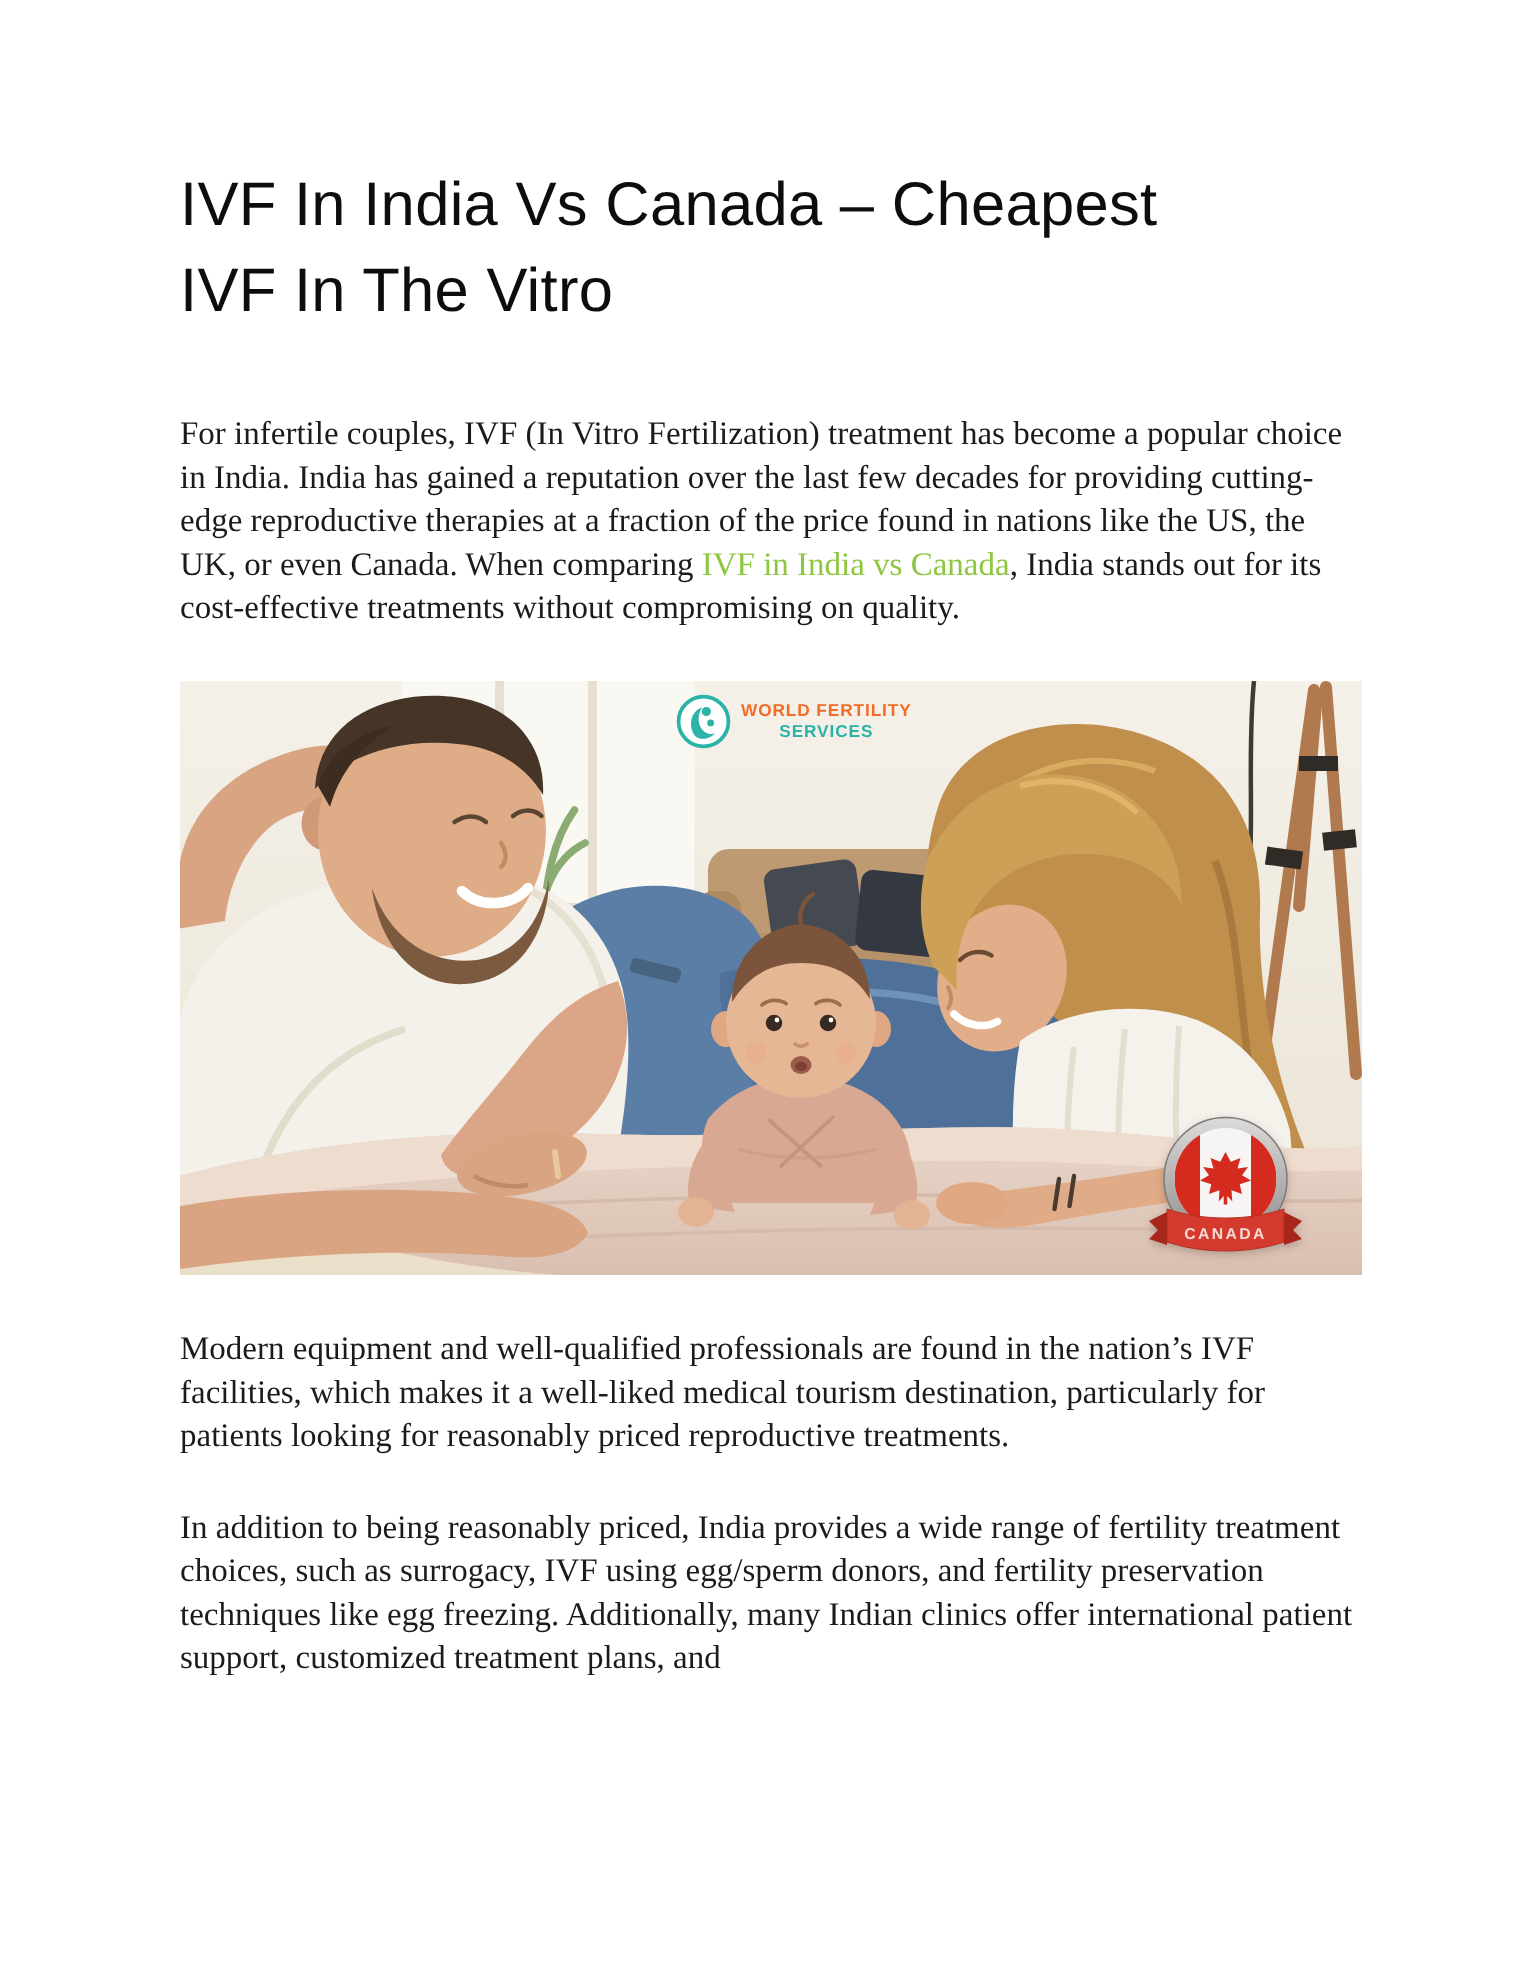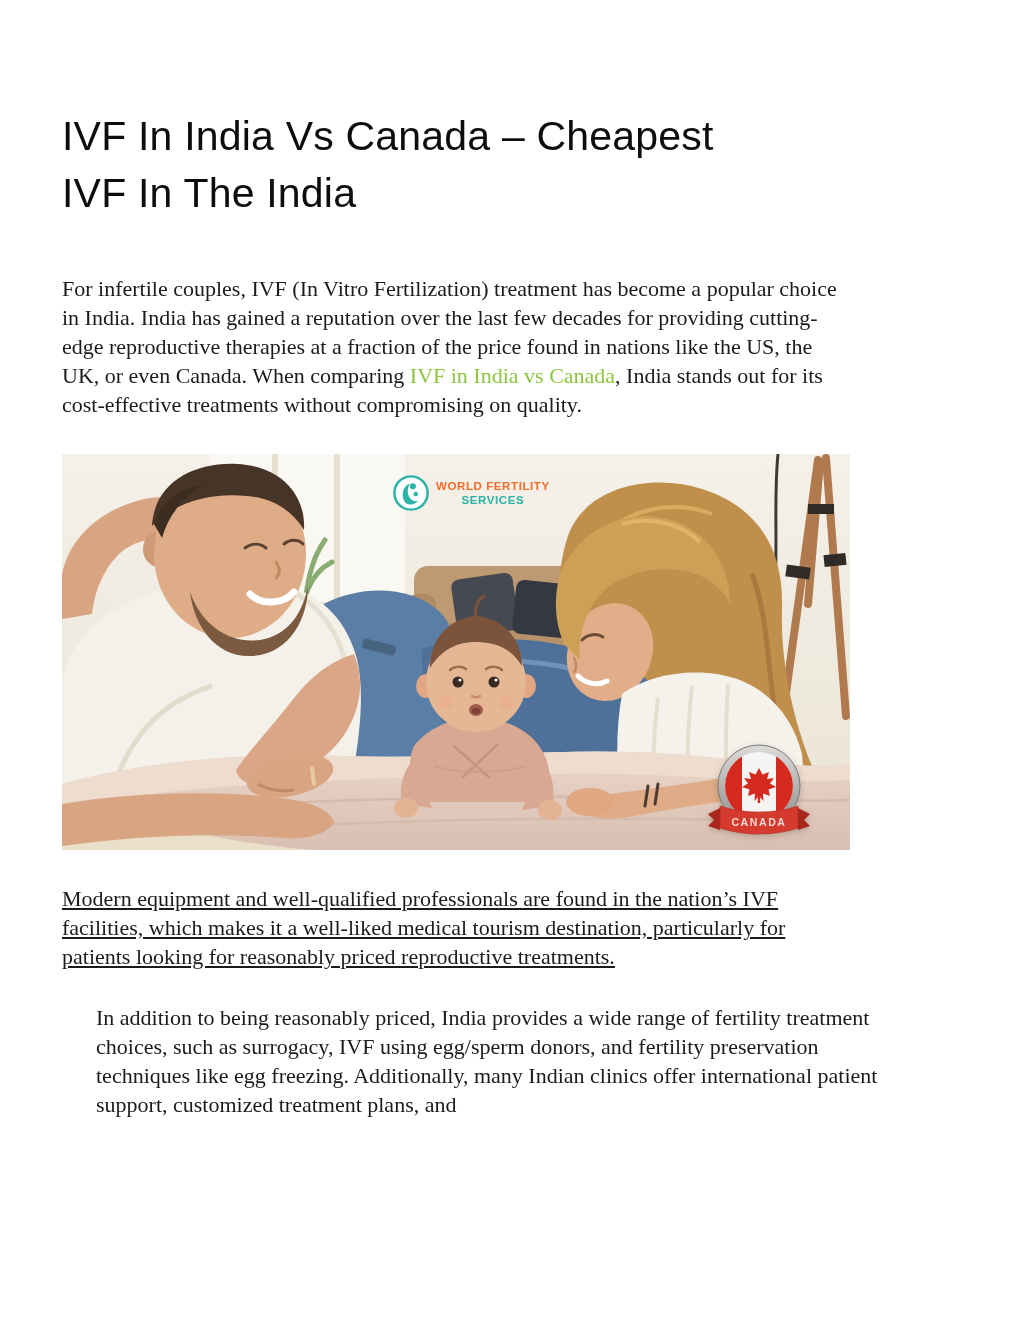--- a/index.html
+++ b/index.html
@@ -6,61 +6,61 @@
   html, body { margin: 0; padding: 0; }
   body {
     width: 1024px;
     height: 1325px;
     background: #ffffff;
     font-family: "Liberation Serif", serif;
     color: #1c1c1c;
     overflow: hidden;
   }
   .page {
-    padding: 100px 0 0 62px;
+    padding: 100px 0 0 120px;
     width: 1024px;
   }
   h1.doc-title {
     font-family: "Liberation Sans", sans-serif;
     font-weight: 400;
     font-size: 41px;
     line-height: 57px;
     color: #0d0d0d;
     margin: 8px 0 52px 0;
     letter-spacing: 0.2px;
   }
   h1.doc-title span { display: block; }
   p.body-text {
     width: 788px;
     font-size: 22px;
     line-height: 29px;
     margin: 0 0 35px 0;
     color: #1b1b1b;
   }
-  p.body-text.mb2 { margin-bottom: 32px; text-decoration: underline; }
-  p.body-text.mb0 { margin-bottom: 0; margin-left: 34px; }
+  p.body-text.mb2 { margin-bottom: 32px; }
+  p.body-text.mb0 { margin-bottom: 0; }
   a.green-link {
     color: #8dc63f;
     font-weight: normal;
     text-decoration: none;
     cursor: pointer;
   }
   figure.photo {
     position: relative;
     width: 788px;
     height: 396px;
     margin: 0 0 34px 0;
     padding: 0;
     overflow: hidden;
   }
   figure.photo svg.scene { display: block; }
   .wfs-logo {
     position: absolute;
     left: 330px;
-    top: 20px;
+    top: 8px;
     display: flex;
     align-items: center;
     gap: 6px;
   }
   .wfs-logo .logo-text {
     display: flex;
     flex-direction: column;
     align-items: center;
     font-family: "Liberation Sans", sans-serif;
     font-weight: bold;
@@ -79,21 +79,21 @@
     filter: drop-shadow(0 2px 3px rgba(60,40,30,.25));
   }
 </style>
 </head>
 <body>
 
 <div class="page">
 
   <h1 class="doc-title">
     <span>IVF In India Vs Canada – Cheapest</span>
-    <span>IVF In The India</span>
+    <span>IVF In The Vitro</span>
   </h1>
 
   <p class="body-text"><span>For infertile couples, IVF (In Vitro Fertilization) treatment has become a popular choice in India. India has gained a reputation over the last few decades for providing cutting-edge reproductive therapies at a fraction of the price found in nations like the US, the UK, or even Canada. When comparing </span><a class="green-link">IVF in India vs Canada</a><span>, India stands out for its cost-effective treatments without compromising on quality.</span></p>
 
   <figure class="photo">
 
     <svg class="scene" width="788" height="396" viewBox="0 0 788 396">
       <defs>
         <linearGradient id="wallg" x1="0" y1="0" x2="0" y2="1">
           <stop offset="0" stop-color="#f5f1e9"></stop>

